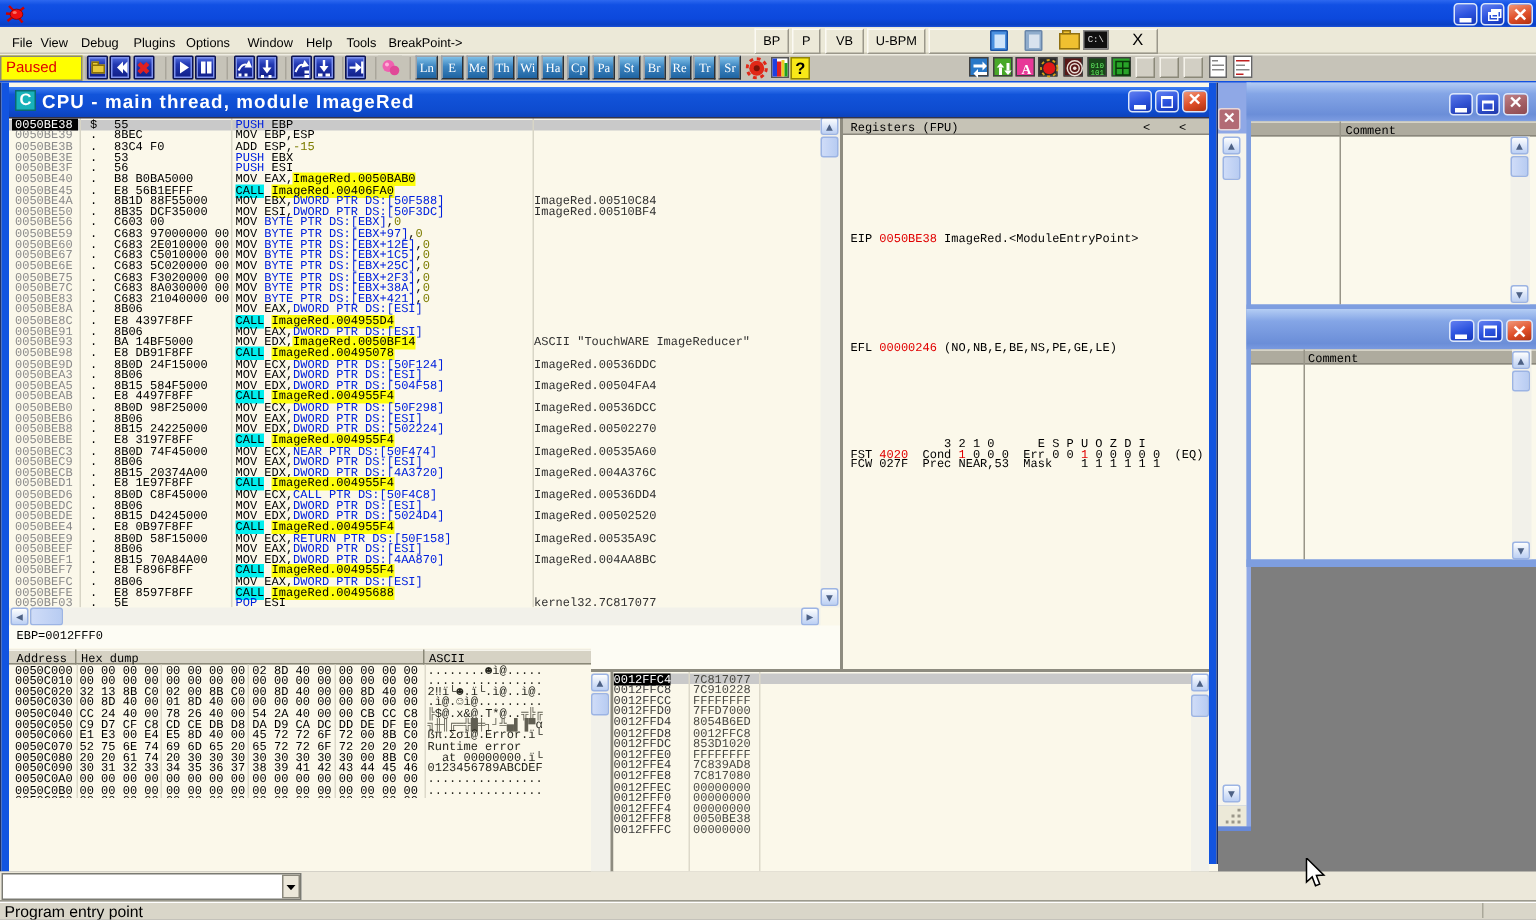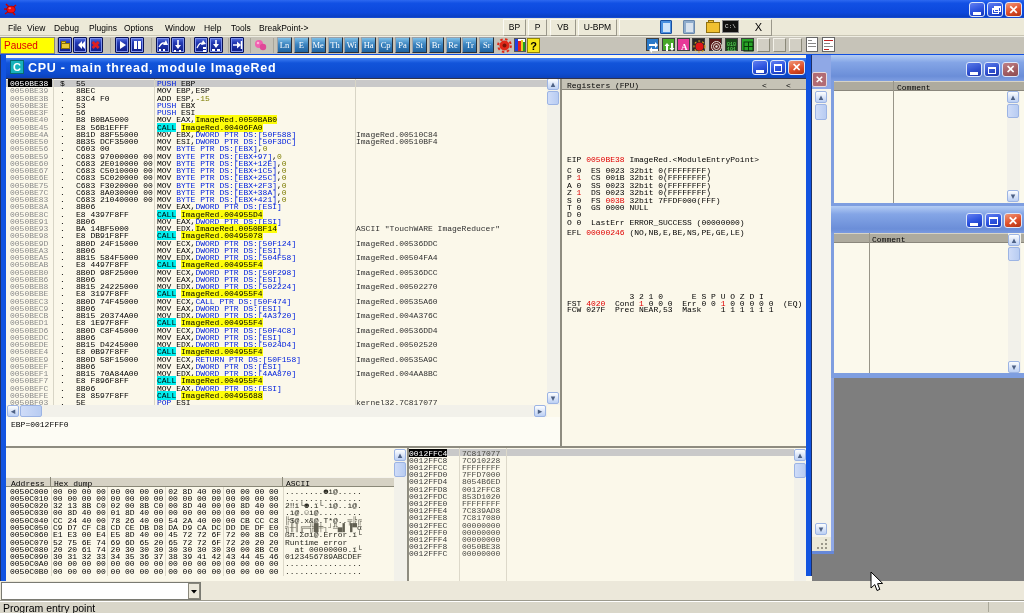--- a/index.html
+++ b/index.html
@@ -459,25 +459,25 @@
 MOV EDX,<span class="yb">ImageRed.0050BF14</span>
 <span class="cb">CALL</span> <span class="yb">ImageRed.00495078</span>
 MOV ECX,<span class="bl">DWORD PTR DS:[50F124]</span>
 MOV EAX,<span class="bl">DWORD PTR DS:[ESI]</span>
 MOV EDX,<span class="bl">DWORD PTR DS:[504F58]</span>
 <span class="cb">CALL</span> <span class="yb">ImageRed.004955F4</span>
 MOV ECX,<span class="bl">DWORD PTR DS:[50F298]</span>
 MOV EAX,<span class="bl">DWORD PTR DS:[ESI]</span>
 MOV EDX,<span class="bl">DWORD PTR DS:[502224]</span>
 <span class="cb">CALL</span> <span class="yb">ImageRed.004955F4</span>
-MOV ECX,<span class="bl">CALL PTR DS:[50F474]</span>
+MOV ECX,<span class="bl">NEAR PTR DS:[50F474]</span>
 MOV EAX,<span class="bl">DWORD PTR DS:[ESI]</span>
 MOV EDX,<span class="bl">DWORD PTR DS:[4A3720]</span>
 <span class="cb">CALL</span> <span class="yb">ImageRed.004955F4</span>
-MOV ECX,<span class="bl">DWORD PTR DS:[50F4C8]</span>
+MOV ECX,<span class="bl">CALL PTR DS:[50F4C8]</span>
 MOV EAX,<span class="bl">DWORD PTR DS:[ESI]</span>
 MOV EDX,<span class="bl">DWORD PTR DS:[5024D4]</span>
 <span class="cb">CALL</span> <span class="yb">ImageRed.004955F4</span>
 MOV ECX,<span class="bl">RETURN PTR DS:[50F158]</span>
 MOV EAX,<span class="bl">DWORD PTR DS:[ESI]</span>
 MOV EDX,<span class="bl">DWORD PTR DS:[4AA870]</span>
 <span class="cb">CALL</span> <span class="yb">ImageRed.004955F4</span>
 MOV EAX,<span class="bl">DWORD PTR DS:[ESI]</span>
 <span class="cb">CALL</span> <span class="yb">ImageRed.00495688</span>
 <span class="bl">POP</span> ESI</pre>
@@ -539,34 +539,26 @@
 <div class="a" style="left:6px;top:417px;width:554px;height:29px;background:#fdfcf4"></div>
 <pre class="a" style="left:11px;top:419.5px">EBP=0012FFF0</pre>
 <div class="a" style="left:563px;top:417px;width:1px;height:29px;background:#b8b5a6"></div>
 <div class="a" style="left:6px;top:446px;width:800px;height:2px;background:#8e8c80"></div>
 <div class="a" style="left:562px;top:78px;width:244px;height:368px;background:#fbf8ea;overflow:hidden">
 <div class="a" style="left:0;top:0;width:244px;height:12px;background:#c6c3b6;border-bottom:1px solid #8a877c;border-top:1px solid #efede4"></div>
 <pre class="a" style="left:5px;top:3px;font-weight:normal">Registers (FPU)</pre>
 <pre class="a" style="left:200px;top:3px">&lt;</pre>
     <pre class="a" style="left:224px;top:3px">&lt;</pre>
 <pre class="a" style="left:5px;top:77px">EIP <span class="rd">0050BE38</span> ImageRed.&lt;ModuleEntryPoint&gt;</pre>
-<pre class="a" style="left:5px;top:89px;line-height:7.4px">C 0  ES 0023 32bit 0(FFFFFFFF)
-P <span class="rd">1</span>  CS 001B 32bit 0(FFFFFFFF)
-A 0  SS 0023 32bit 0(FFFFFFFF)
-Z <span class="rd">1</span>  DS 0023 32bit 0(FFFFFFFF)
-S 0  FS <span class="rd">003B</span> 32bit 7FFDF000(FFF)
-T 0  GS 0000 NULL
-D 0
-O 0  LastErr ERROR_SUCCESS (00000000)</pre>
 <pre class="a" style="left:5px;top:149.5px">EFL <span class="rd">00000246</span> (NO,NB,E,BE,NS,PE,GE,LE)</pre>
 <pre class="a" style="left:5px;top:216px;line-height:6.6px">             3 2 1 0      E S P U O Z D I
 FST <span class="rd">4020</span>  Cond <span class="rd">1</span> 0 0 0  Err 0 0 <span class="rd">1</span> 0 0 0 0 0  (EQ)
 FCW 027F  Prec NEAR,53  Mask    1 1 1 1 1 1</pre>
 </div>
-<div class="a" style="left:6px;top:476px;width:388px;height:100px;background:#fbf8ea;overflow:hidden">
+<div class="a" style="left:6px;top:432px;width:388px;height:100px;background:#fbf8ea;overflow:hidden">
 <div class="a" style="left:0;top:1px;width:388px;height:10px;background:#d6d2c4;border-top:1px solid #f6f4ec;border-bottom:1px solid #8a8878"></div>
 <div class="a" style="left:44px;top:1px;width:1px;height:10px;background:#8a8878"></div>
 <div class="a" style="left:276px;top:1px;width:1px;height:10px;background:#8a8878"></div>
 <pre class="a" style="left:5px;top:2.5px">Address</pre>
     <pre class="a" style="left:48px;top:2.5px">Hex dump</pre>
     <pre class="a" style="left:280px;top:2.5px">ASCII</pre>
 <div class="a" style="left:44.7px;top:11px;width:1px;height:122px;background:#ddd9ca"></div>
 <div class="a" style="left:101.3px;top:11px;width:1px;height:122px;background:#ddd9ca"></div>
 <div class="a" style="left:158.9px;top:11px;width:1px;height:122px;background:#ddd9ca"></div>
 <div class="a" style="left:216.5px;top:11px;width:1px;height:122px;background:#ddd9ca"></div>

